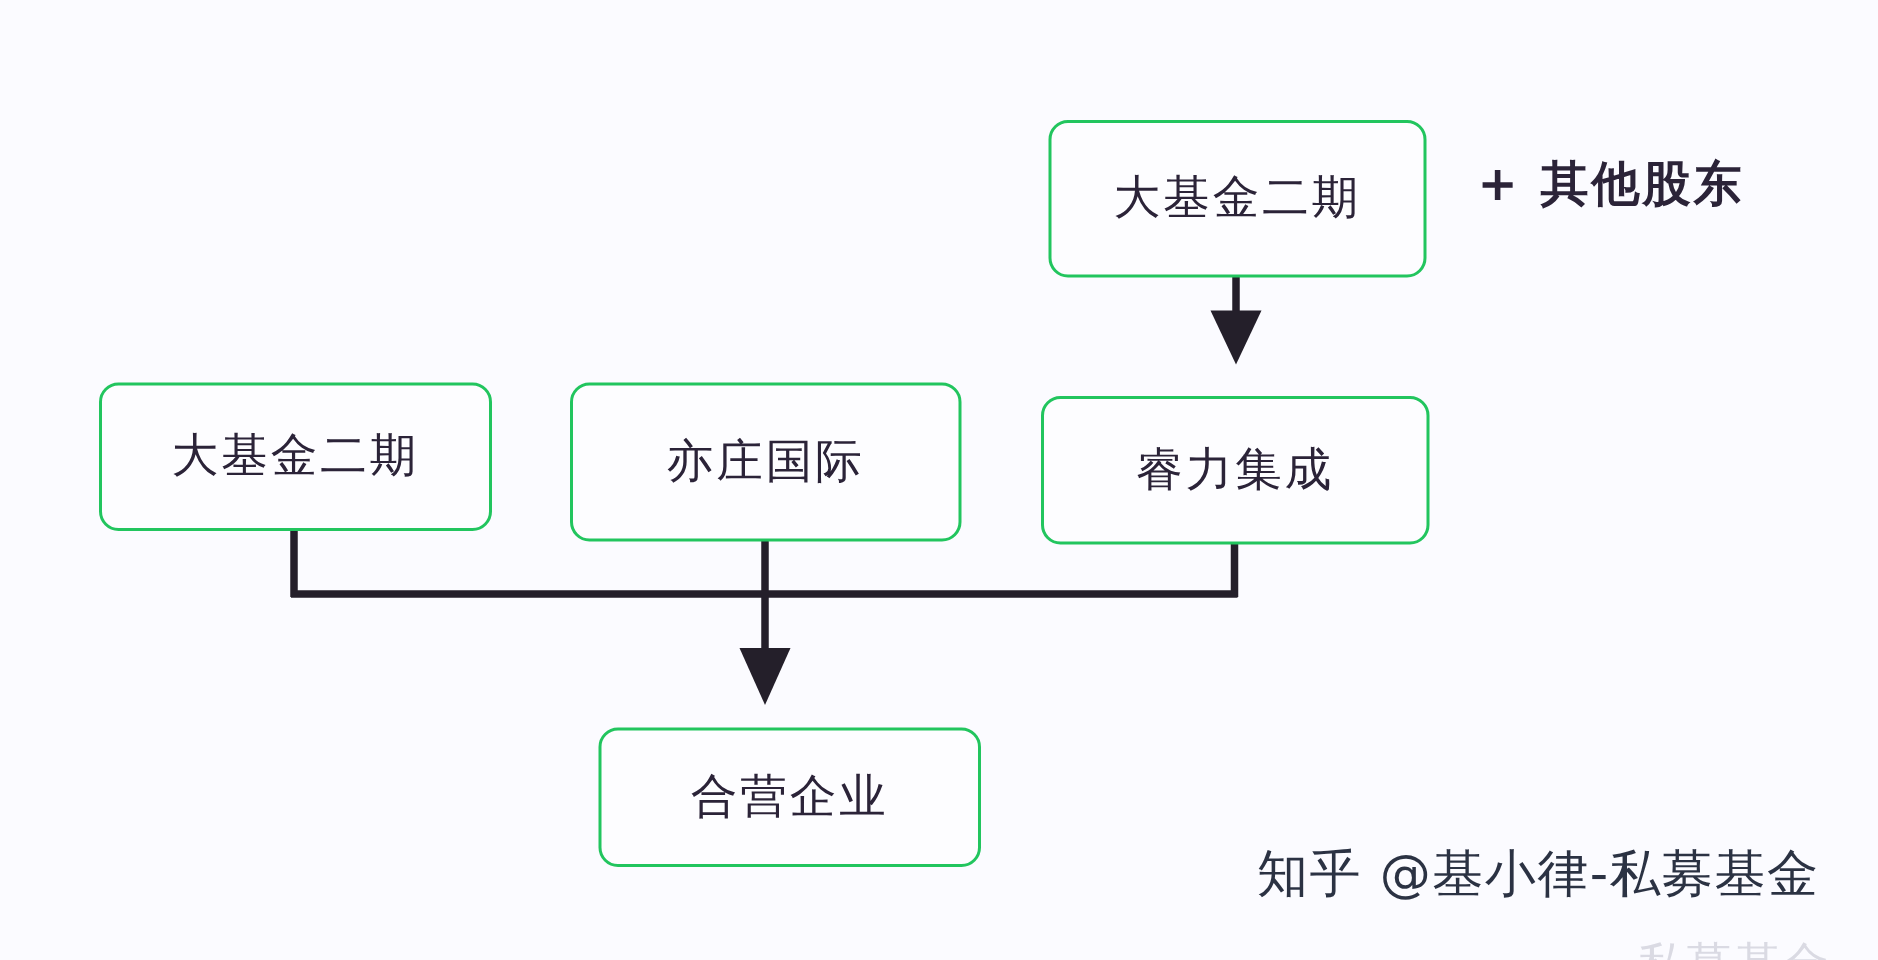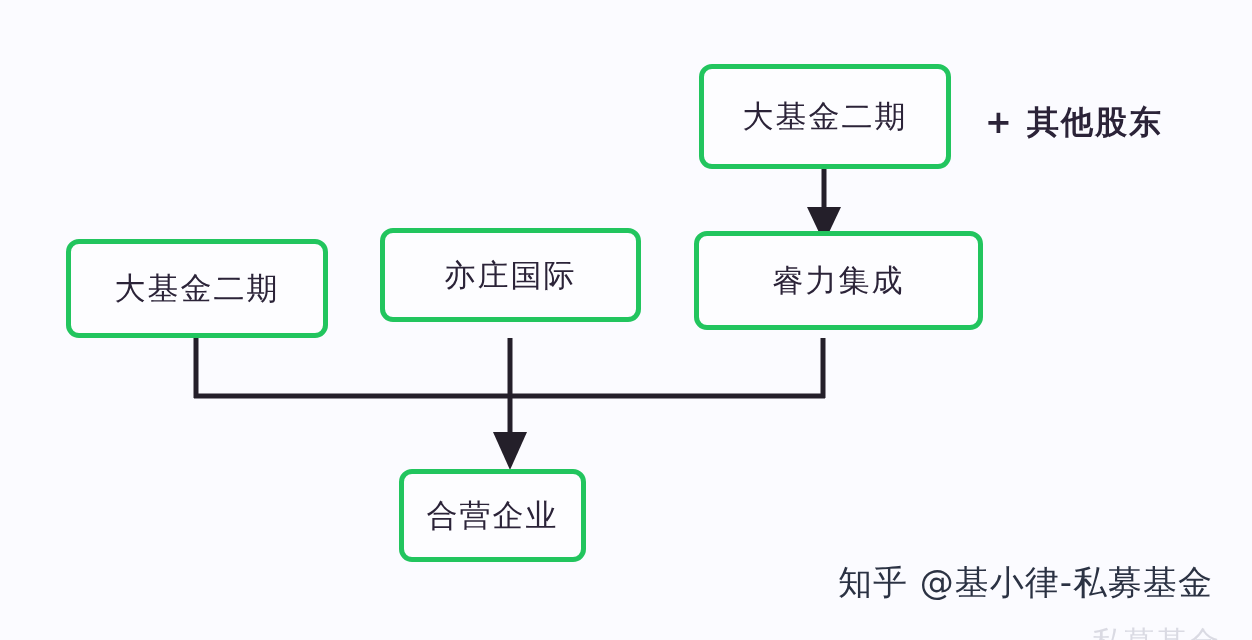--- a/index.html
+++ b/index.html
@@ -14,41 +14,42 @@
     background: #fbfbff;
     overflow: hidden;
     font-family: "DejaVu Sans", "Liberation Sans", sans-serif;
   }
 
   
   .node {
     position: absolute;
     box-sizing: border-box;
     background: #fdfdff;
-    border: 5px solid #22c55e;
+    border: 2px solid #22c55e;
     border-radius: 13px;
     display: flex;
     align-items: center;
     justify-content: center;
+    margin-top: 16px;
   }
   .node-label {
     color: #2b2338;
     font-size: 31px;
     letter-spacing: 2px;
     line-height: 1;
     white-space: nowrap;
     font-weight: 400;
   }
 
   
   #node-top        { left: 699px;  top: 64px;  width: 252px; height: 105px; }
   #node-fund       { left: 66px;   top: 239px; width: 262px; height: 99px;  }
-  #node-yizhuang   { left: 380px;  top: 228px; width: 261px; height: 94px;  }
-  #node-ruili      { left: 694px;  top: 231px; width: 289px; height: 99px;  }
-  #node-jv         { left: 399px;  top: 469px; width: 187px; height: 93px;  }
+  #node-yizhuang   { left: 380px;  top: 239px; width: 261px; height: 106px;  }
+  #node-ruili      { left: 694px;  top: 248px; width: 259px; height: 99px;  }
+  #node-jv         { left: 399px;  top: 469px; width: 255px; height: 93px;  }
 
   
   #side-note {
     position: absolute;
     left: 985px;
     top: 101px;
     color: #2b2338;
     font-size: 32px;
     letter-spacing: 2px;
     white-space: nowrap;

